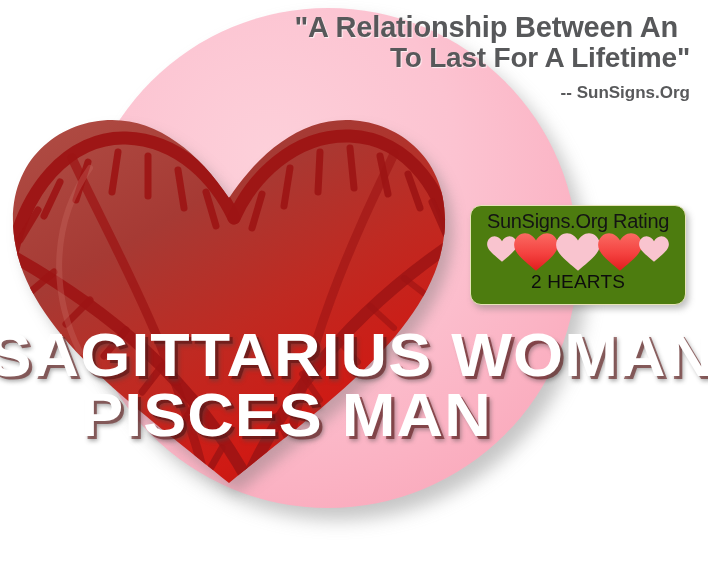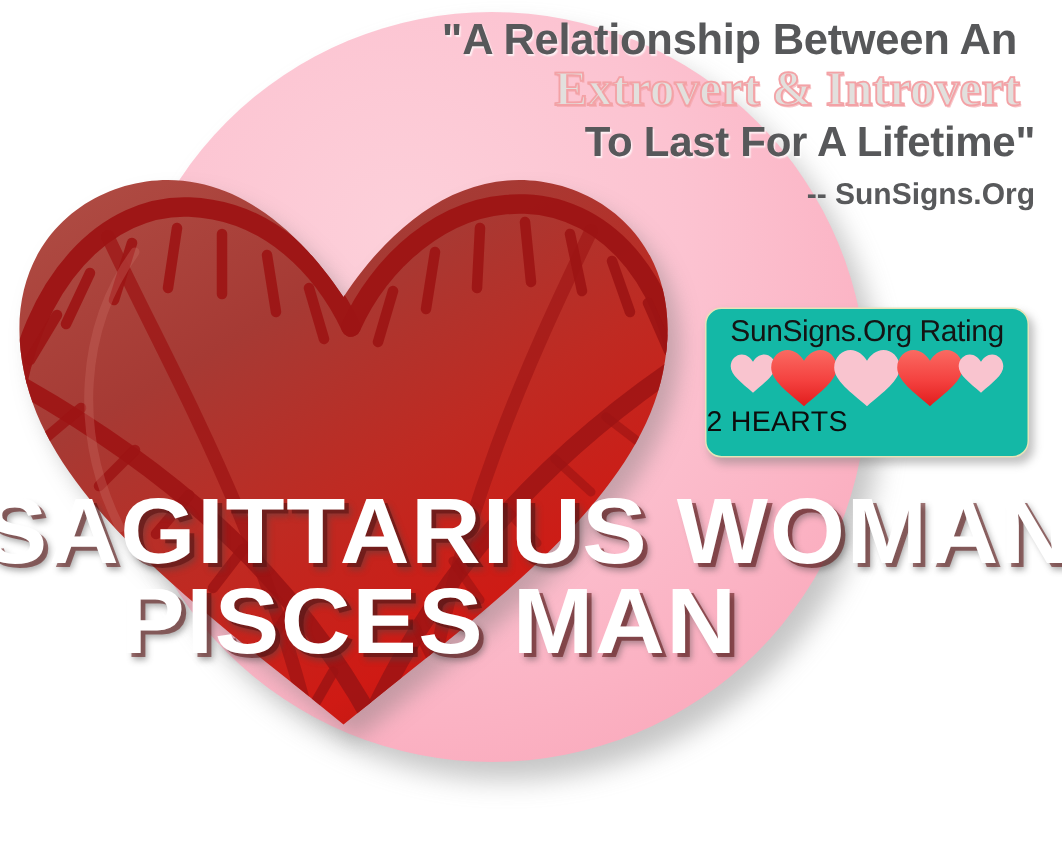--- a/index.html
+++ b/index.html
@@ -71,37 +71,37 @@
     line-height: 1.02;
     color: #e2e0dd;
     white-space: nowrap;
     padding-right: 14px;
     margin: 1px 0 2px 0;
     -webkit-text-stroke: 1.2px #f3a2a6;
     text-shadow: 0 0 1px #f3a2a6, 1px 1px 0 rgba(243,162,166,0.6);
   }
 
   .q-credit {
-    font-size: 20px;
+    font-size: 17px;
     font-weight: bold;
     color: #58595b;
     padding-right: 4px;
     margin-top: 9px;
     white-space: nowrap;
   }
 
   
   .rating-box {
     position: absolute;
     z-index: 7;
     left: 470px;
     top: 205px;
     width: 216px;
     height: 100px;
-    background: #14b8a6;
+    background: #4d7c0f;
     border: 1px solid #e6e4b8;
     border-radius: 11px;
     box-shadow: 3px 4px 6px rgba(120,120,120,0.45);
     box-sizing: border-box;
     padding-top: 4px;
   }
   .rating-title {
     text-align: center;
     font-size: 20px;
     color: #141414;
@@ -112,21 +112,21 @@
     display: flex;
     justify-content: center;
     align-items: flex-start;
     height: 36px;
     margin-top: 1px;
   }
   .hearts-row svg { display: block; }
   .mini-heart { margin: 0 -4px; }
   .mini-heart.big { margin-top: -4px; }
   .rating-value {
-    text-align: left;
+    text-align: center;
     font-size: 19px;
     color: #0d0d0d;
     margin-top: 1px;
     letter-spacing: 0.2px;
   }
 
   
   .title-block {
     position: absolute;
     z-index: 8;
@@ -278,21 +278,20 @@
           <path d="M282,318 L296,346"></path>
         </g>
 
         <path d="M96,70 C60,120 54,190 86,254" stroke="#c96a62" stroke-width="6" opacity="0.35"></path>
       </g>
     </svg>
   </div>
 
   <div class="quote">
     <div class="q-line l1">"A Relationship Between An</div>
-    <div class="q-fancy">Extrovert &amp; Introvert</div>
     <div class="q-line l4">To Last For A Lifetime"</div>
     <div class="q-credit">-- SunSigns.Org</div>
   </div>
 
   <div class="rating-box">
     <div class="rating-title">SunSigns.Org Rating</div>
     <div class="hearts-row">
       <span class="mini-heart">
         <svg width="34" height="30" viewBox="0 0 32 28">
             <path d="M16,26 C9,20 2,15 2,9.5 C2,5 5.5,2 9,2 C12,2 14.6,4.2 16,6.6 C17.4,4.2 20,2 23,2 C26.5,2 30,5 30,9.5 C30,15 23,20 16,26 Z" fill="#f9c4cf"></path>

